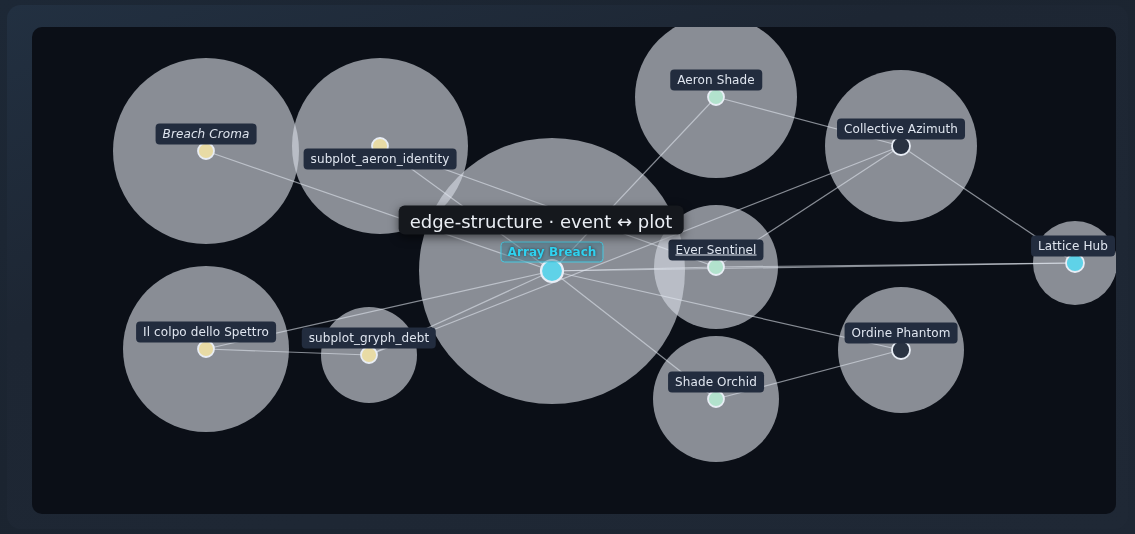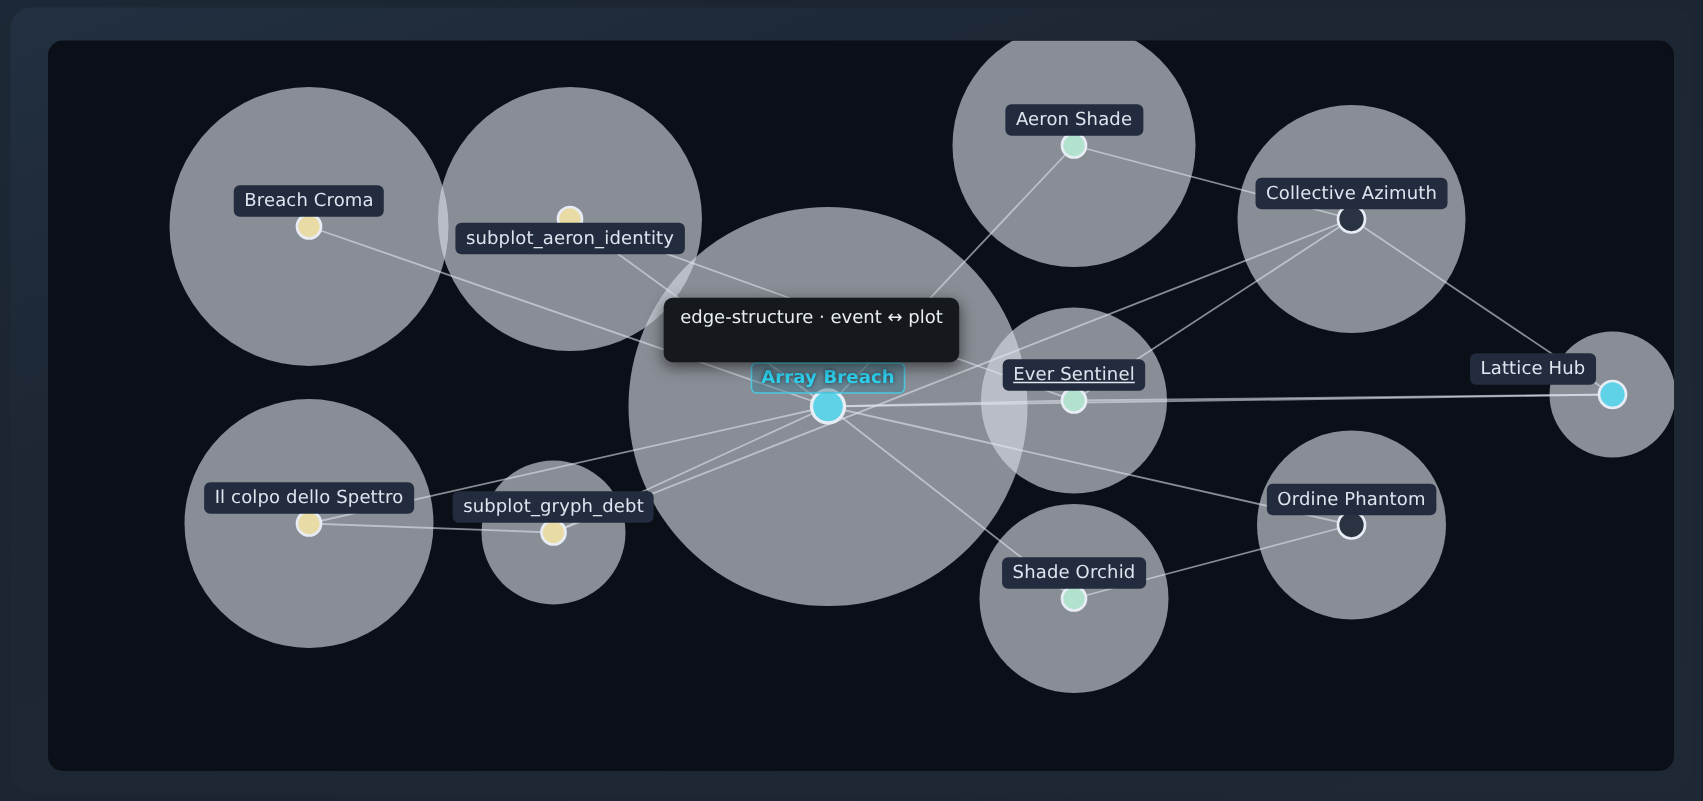--- a/index.html
+++ b/index.html
@@ -67,23 +67,23 @@
     color: #2fd2f0;
     font-weight: bold;
     padding: 3px 6px 4px 6px;
     text-shadow: 0 0 3px rgba(0,0,0,0.6);
   }
   .tooltip {
     position: absolute;
     transform: translate(-50%, -50%);
     background: #15181d;
     color: #e9edf3;
-    font-size: 12px;
+    font-size: 18px;
     line-height: 1;
-    padding: 7px 11px 24px 11px;
+    padding: 7px 11px 4px 11px;
     border-radius: 6px;
     white-space: nowrap;
     box-shadow: 0 3px 10px rgba(0,0,0,0.55);
     pointer-events: none;
   }
 </style>
 </head>
 <body>
 
 <div id="app">
@@ -152,25 +152,25 @@
             </g>
             <g>
               <circle cx="869" cy="323" r="9" fill="#2a3342" stroke="#e8edf5" stroke-width="1.8"></circle>
             </g>
             <g>
               <circle cx="684" cy="372" r="8" fill="#b2e2cd" stroke="#e8edf5" stroke-width="1.8"></circle>
             </g>
           </g>
       </svg>
       <div id="label-layer">
-          <div class="node-label" style="left: 174px; top: 107px;">Breach Croma</div>
+          <div class="node-label" style="left: 174px; top: 107px; font-style: italic;">Breach Croma</div>
           <div class="node-label" style="left: 348px; top: 102px; margin-top: 30px;">subplot_aeron_identity</div>
           <div class="node-label" style="left: 684px; top: 53px;">Aeron Shade</div>
           <div class="node-label" style="left: 869px; top: 102px; text-align: right;">Collective Azimuth</div>
-          <div class="node-label" style="left: 990px; top: 219px;">Lattice Hub</div>
+          <div class="node-label" style="left: 1041px; top: 219px;">Lattice Hub</div>
           <div class="node-label" style="left: 684px; top: 223px; text-decoration: underline;">Ever Sentinel</div>
           <div class="node-label selected" style="left: 520px; top: 225px;">Array Breach</div>
           <div class="node-label" style="left: 174px; top: 305px; text-align: right;">Il colpo dello Spettro</div>
           <div class="node-label" style="left: 337px; top: 311px;">subplot_gryph_debt</div>
           <div class="node-label" style="left: 869px; top: 306px;">Ordine Phantom</div>
           <div class="node-label" style="left: 684px; top: 355px;">Shade Orchid</div>
         </div>
       <div class="tooltip" id="edge-tooltip" style="left: 509px; top: 193px;">edge-structure · event ↔ plot</div>
     </div>
   </div>

